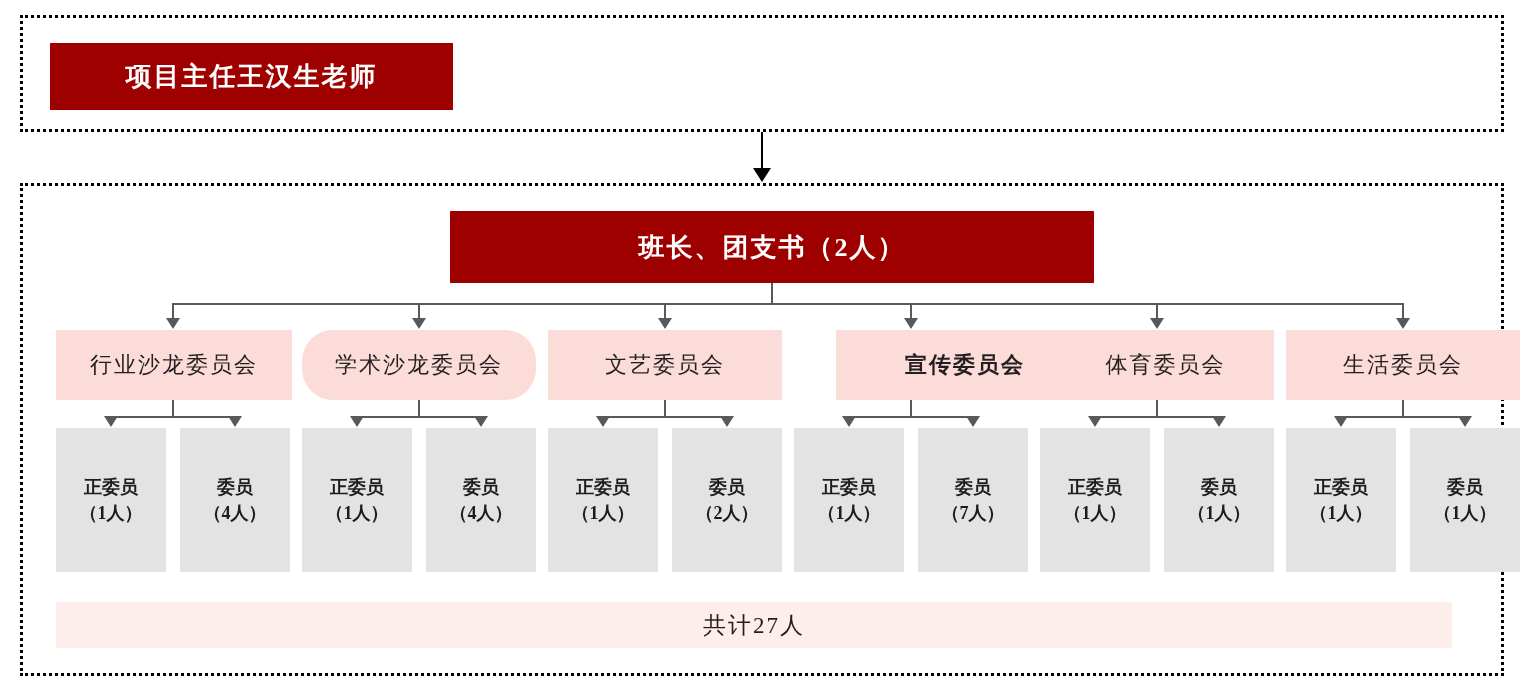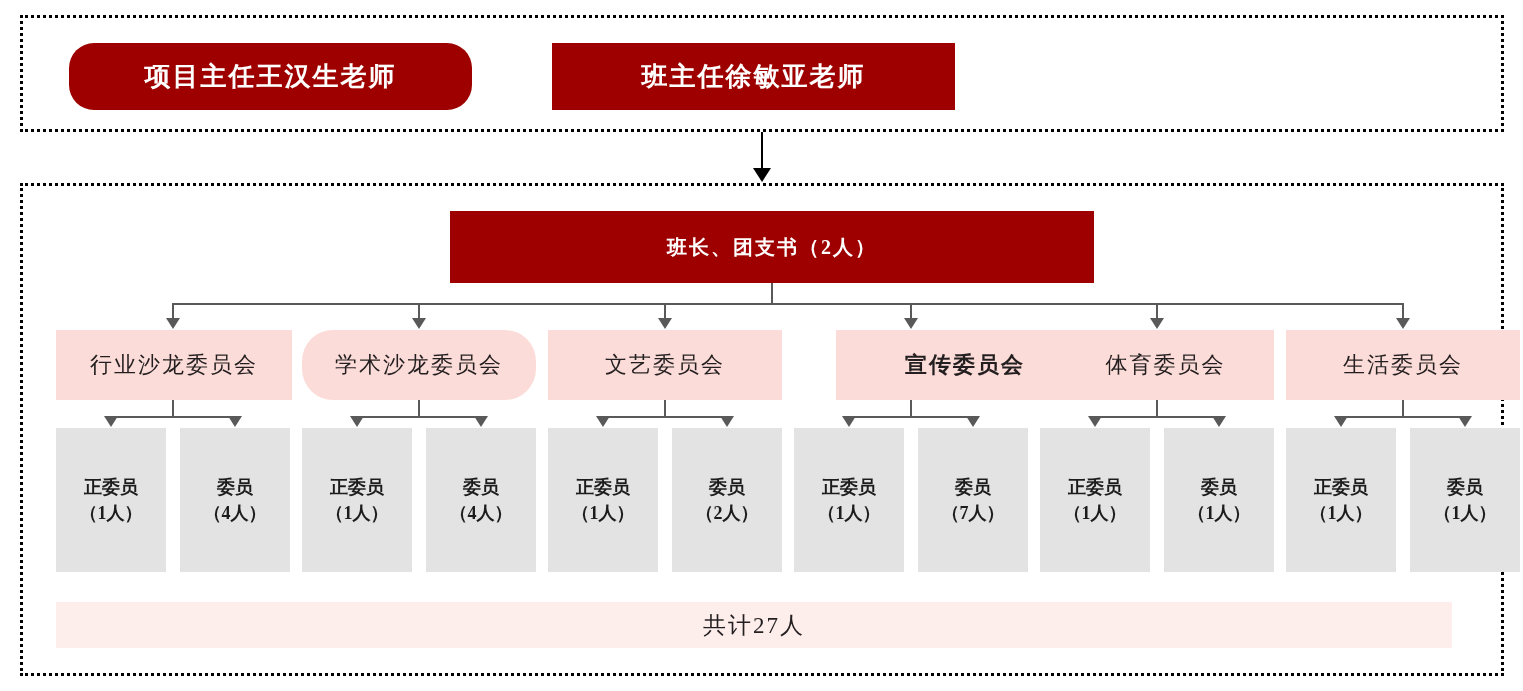--- a/index.html
+++ b/index.html
@@ -52,30 +52,30 @@
     font-weight: bold;
     letter-spacing: 2px;
     box-sizing: border-box;
   }
   .faculty-box {
     top: 43px;
     width: 403px;
     height: 67px;
     font-size: 26px;
   }
-  #faculty-box-0 { left: 69px; border-radius: 25px; }
+  #faculty-box-0 { left: 50px; }
   #faculty-box-1 { left: 552px; }
   #faculty-box-2 { left: 1051px; }
 
   #leader-box {
     left: 450px;
     top: 211px;
     width: 644px;
     height: 72px;
-    font-size: 20px;
+    font-size: 26px;
   }
 
   
   .committee-box {
     position: absolute;
     top: 330px;
     height: 70px;
     background: #fcdcd8;
     color: #231f20;
     display: flex;
@@ -164,23 +164,20 @@
 </head>
 <body>
 
 <div id="stage">
 
   <div class="dashed-box" id="faculty-container"></div>
 
   <div class="red-box faculty-box" id="faculty-box-0">
     <span>项目主任王汉生老师</span>
   </div>
-  <div class="red-box faculty-box" id="faculty-box-1">
-    <span>班主任徐敏亚老师</span>
-  </div>
 
   <div id="faculty-to-student-line"></div>
   <div id="faculty-to-student-arrow"></div>
 
   <div class="dashed-box" id="student-container"></div>
 
   <div class="red-box" id="leader-box">
     <span>班长、团支书（2人）</span>
   </div>
 

